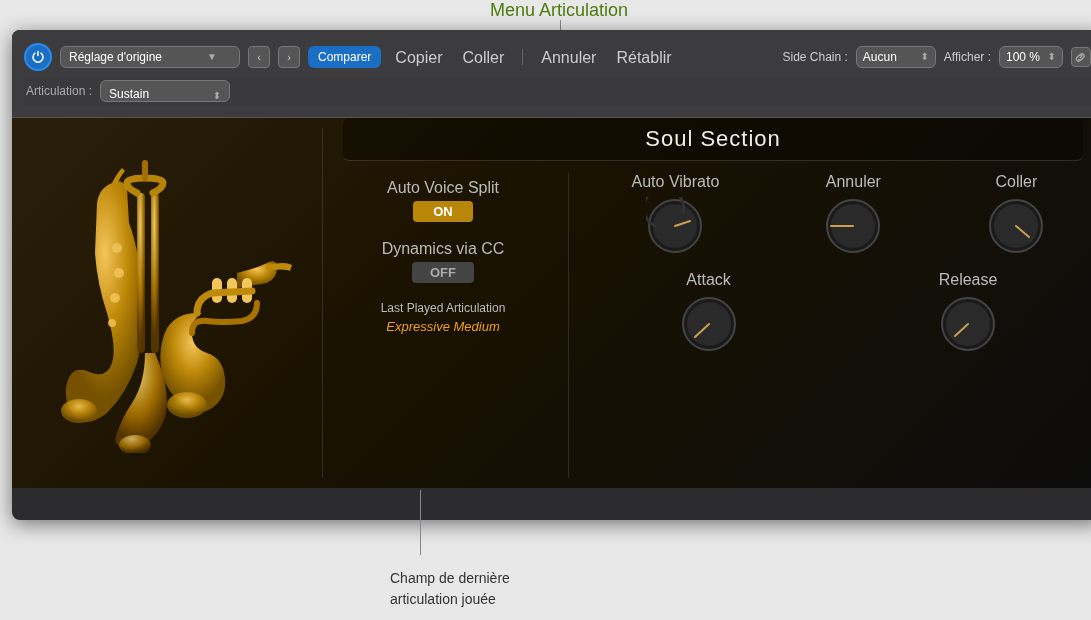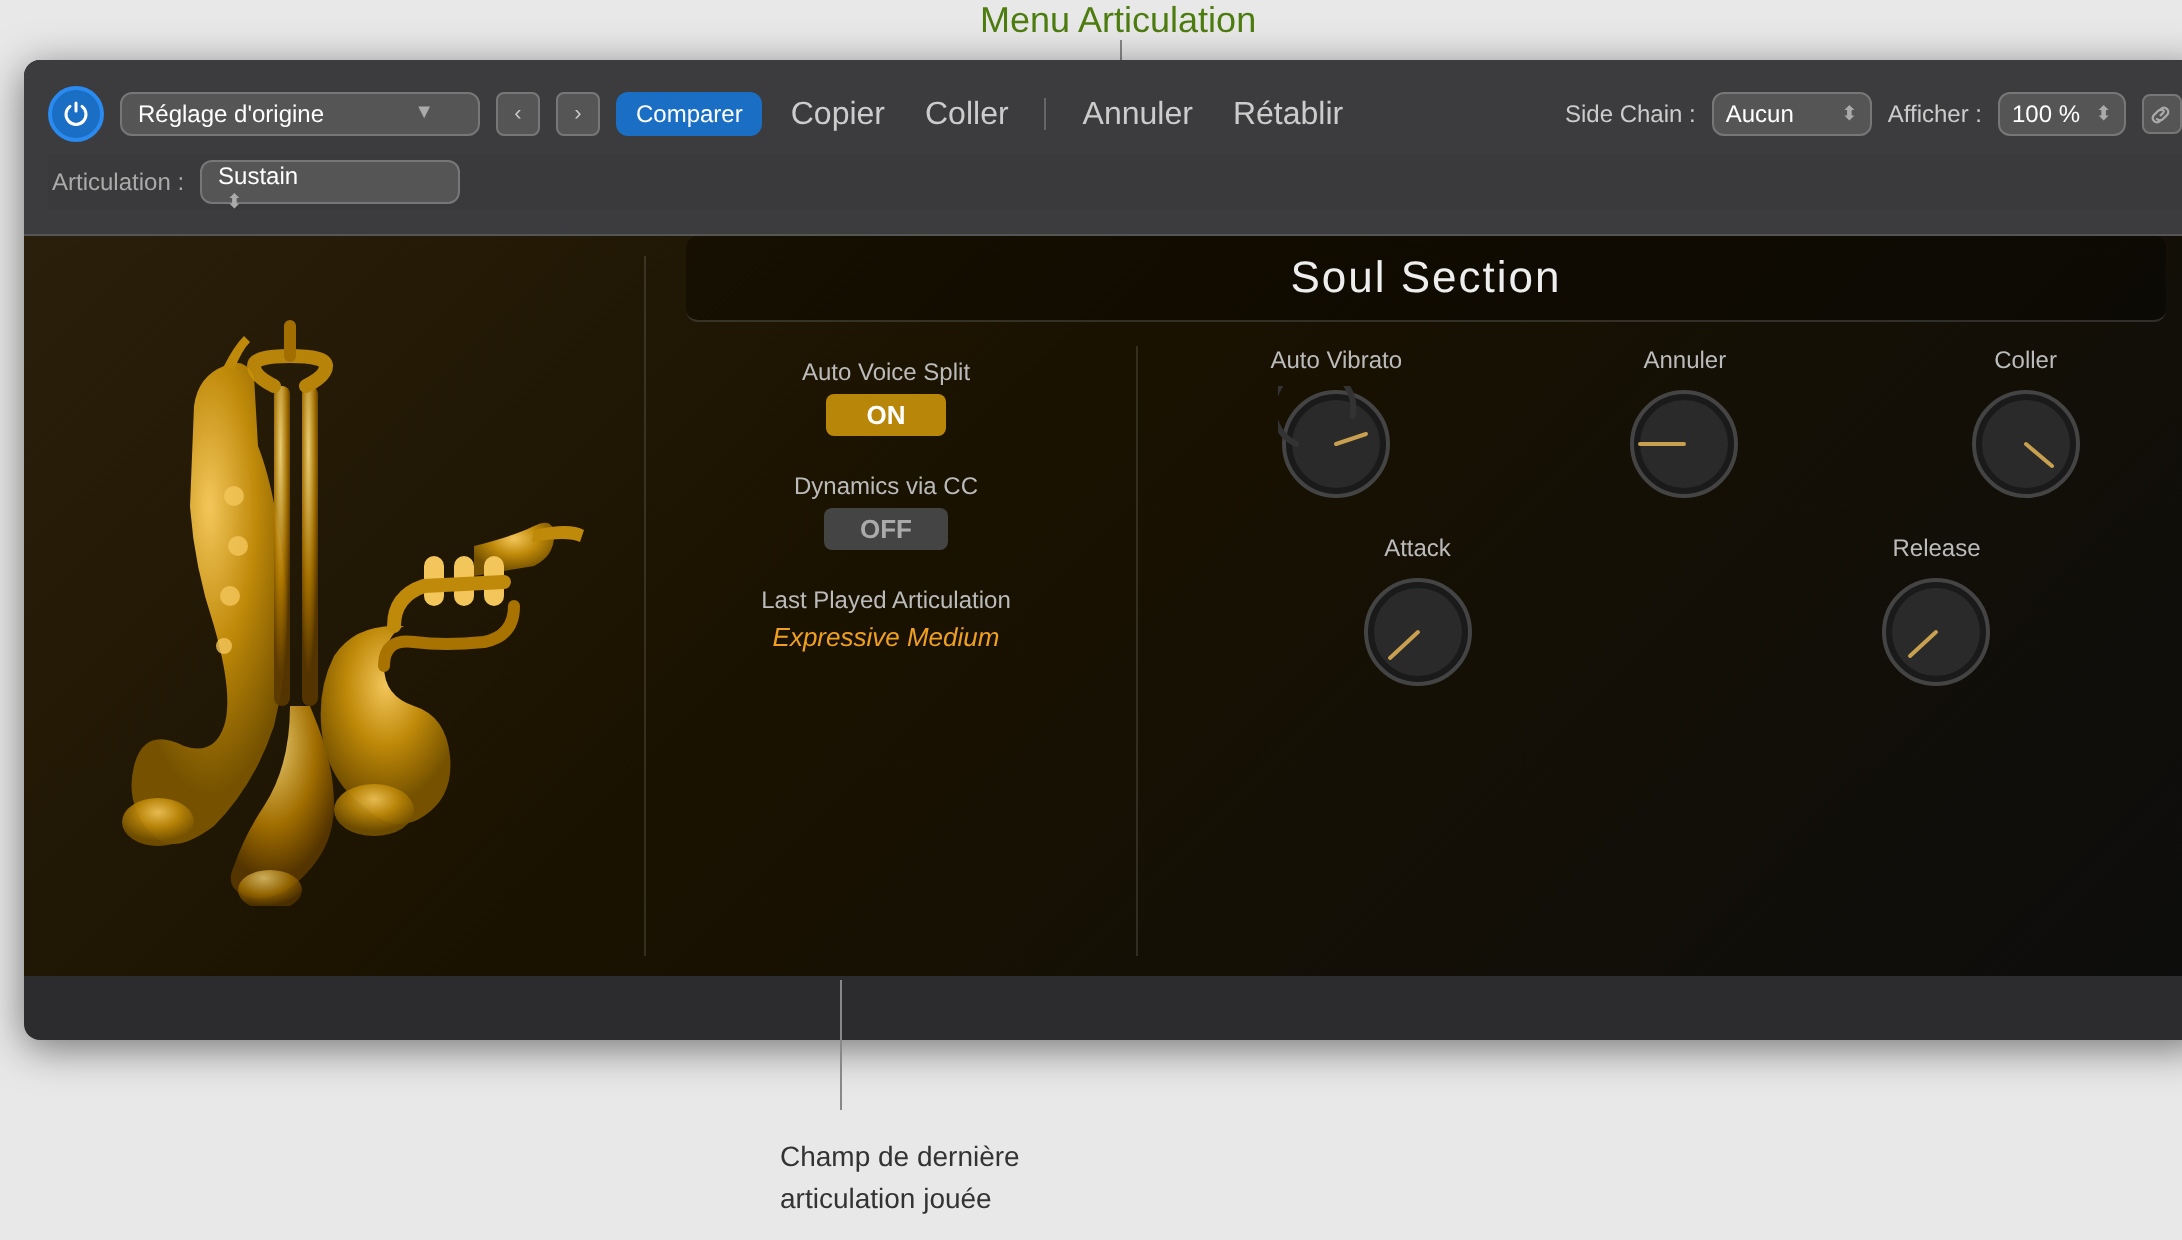--- a/index.html
+++ b/index.html
@@ -219,21 +219,21 @@
       padding-top: 6px;
     }
 
     .control-group {
       display: flex;
       flex-direction: column;
       align-items: center;
       gap: 4px;
     }
     .control-group-label {
-      font-size: 12px;
+      font-size: 16px;
       color: #bbb;
       text-align: center;
     }
 
     .toggle-btn {
       border-radius: 4px;
       border: none;
       font-size: 13px;
       font-weight: 600;
       padding: 3px 18px;
@@ -285,21 +285,21 @@
       align-items: center;
     }
 
     .knob-group {
       display: flex;
       flex-direction: column;
       align-items: center;
       gap: 6px;
     }
     .knob-label {
-      font-size: 12px;
+      font-size: 16px;
       color: #bbb;
       text-align: right;
     }
 
     
     .knob-container {
       position: relative;
       width: 58px;
       height: 58px;
     }
@@ -450,21 +450,21 @@
               <path d="M5 7L7 5" stroke="#aaa" stroke-width="1.2"></path>
               <path d="M3.5 8.5a2.12 2.12 0 0 0 3 0l2-2a2.12 2.12 0 0 0-3-3L5 4" stroke="#aaa" stroke-width="1.2" fill="none" stroke-linecap="round"></path>
               <path d="M7 4.5a2.12 2.12 0 0 0-3 0l-2 2a2.12 2.12 0 0 0 3 3l.5-.5" stroke="#aaa" stroke-width="1.2" fill="none" stroke-linecap="round"></path>
             </svg>
           </div>
         </div>
       </div>
 
       <div class="articulation-row" style="display:flex;align-items:center;gap:8px;padding:0 2px;height:28px;border-top:none;">
         <span class="articulation-label">Articulation :</span>
-        <div class="articulation-dropdown" style="display:flex;align-items:flex-start;justify-content:space-between;padding:0 8px;border-radius:6px;border:1px solid #777;background:#555;font-size:12px;color:#fff;height:22px;min-width:130px;cursor:pointer;flex-direction:column;">
+        <div class="articulation-dropdown" style="display:flex;align-items:flex-end;justify-content:space-between;padding:0 8px;border-radius:6px;border:1px solid #777;background:#555;font-size:12px;color:#fff;height:22px;min-width:130px;cursor:pointer;">
           <span>Sustain</span>
           <span class="dropdown-arrow">⬍</span>
         </div>
       </div>
     </div>
 
     <div class="main-content">
 
       <div class="instrument-area">
 

